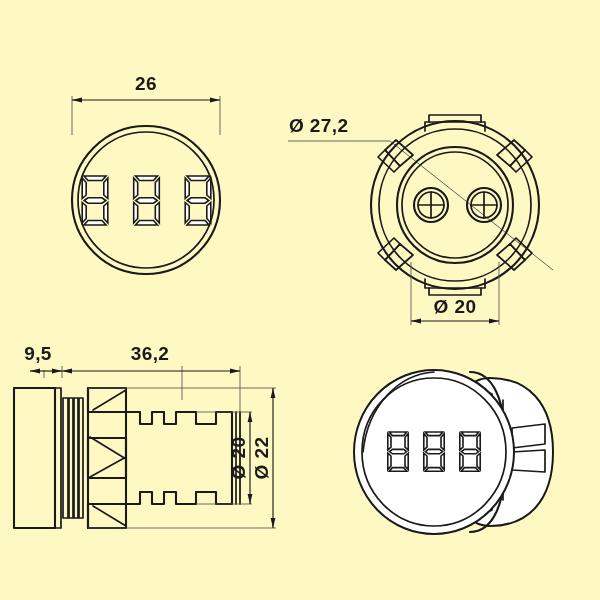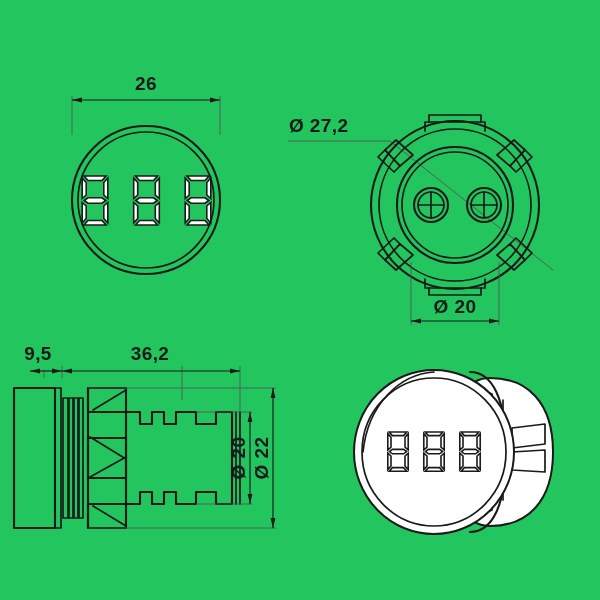--- a/index.html
+++ b/index.html
@@ -7,21 +7,21 @@
     padding: 0;
     background: #ffffff;
   }
   body {
     font-family: "Liberation Sans", sans-serif;
   }
   #sheet {
     position: relative;
     width: 600px;
     height: 600px;
-    background: #22c55e;
+    background: #fef9c3;
     overflow: hidden;
   }
   #sheet svg {
     display: block;
     width: 600px;
     height: 600px;
   }
   .dim-text {
     font-family: "Liberation Sans", sans-serif;
     font-size: 19px;

